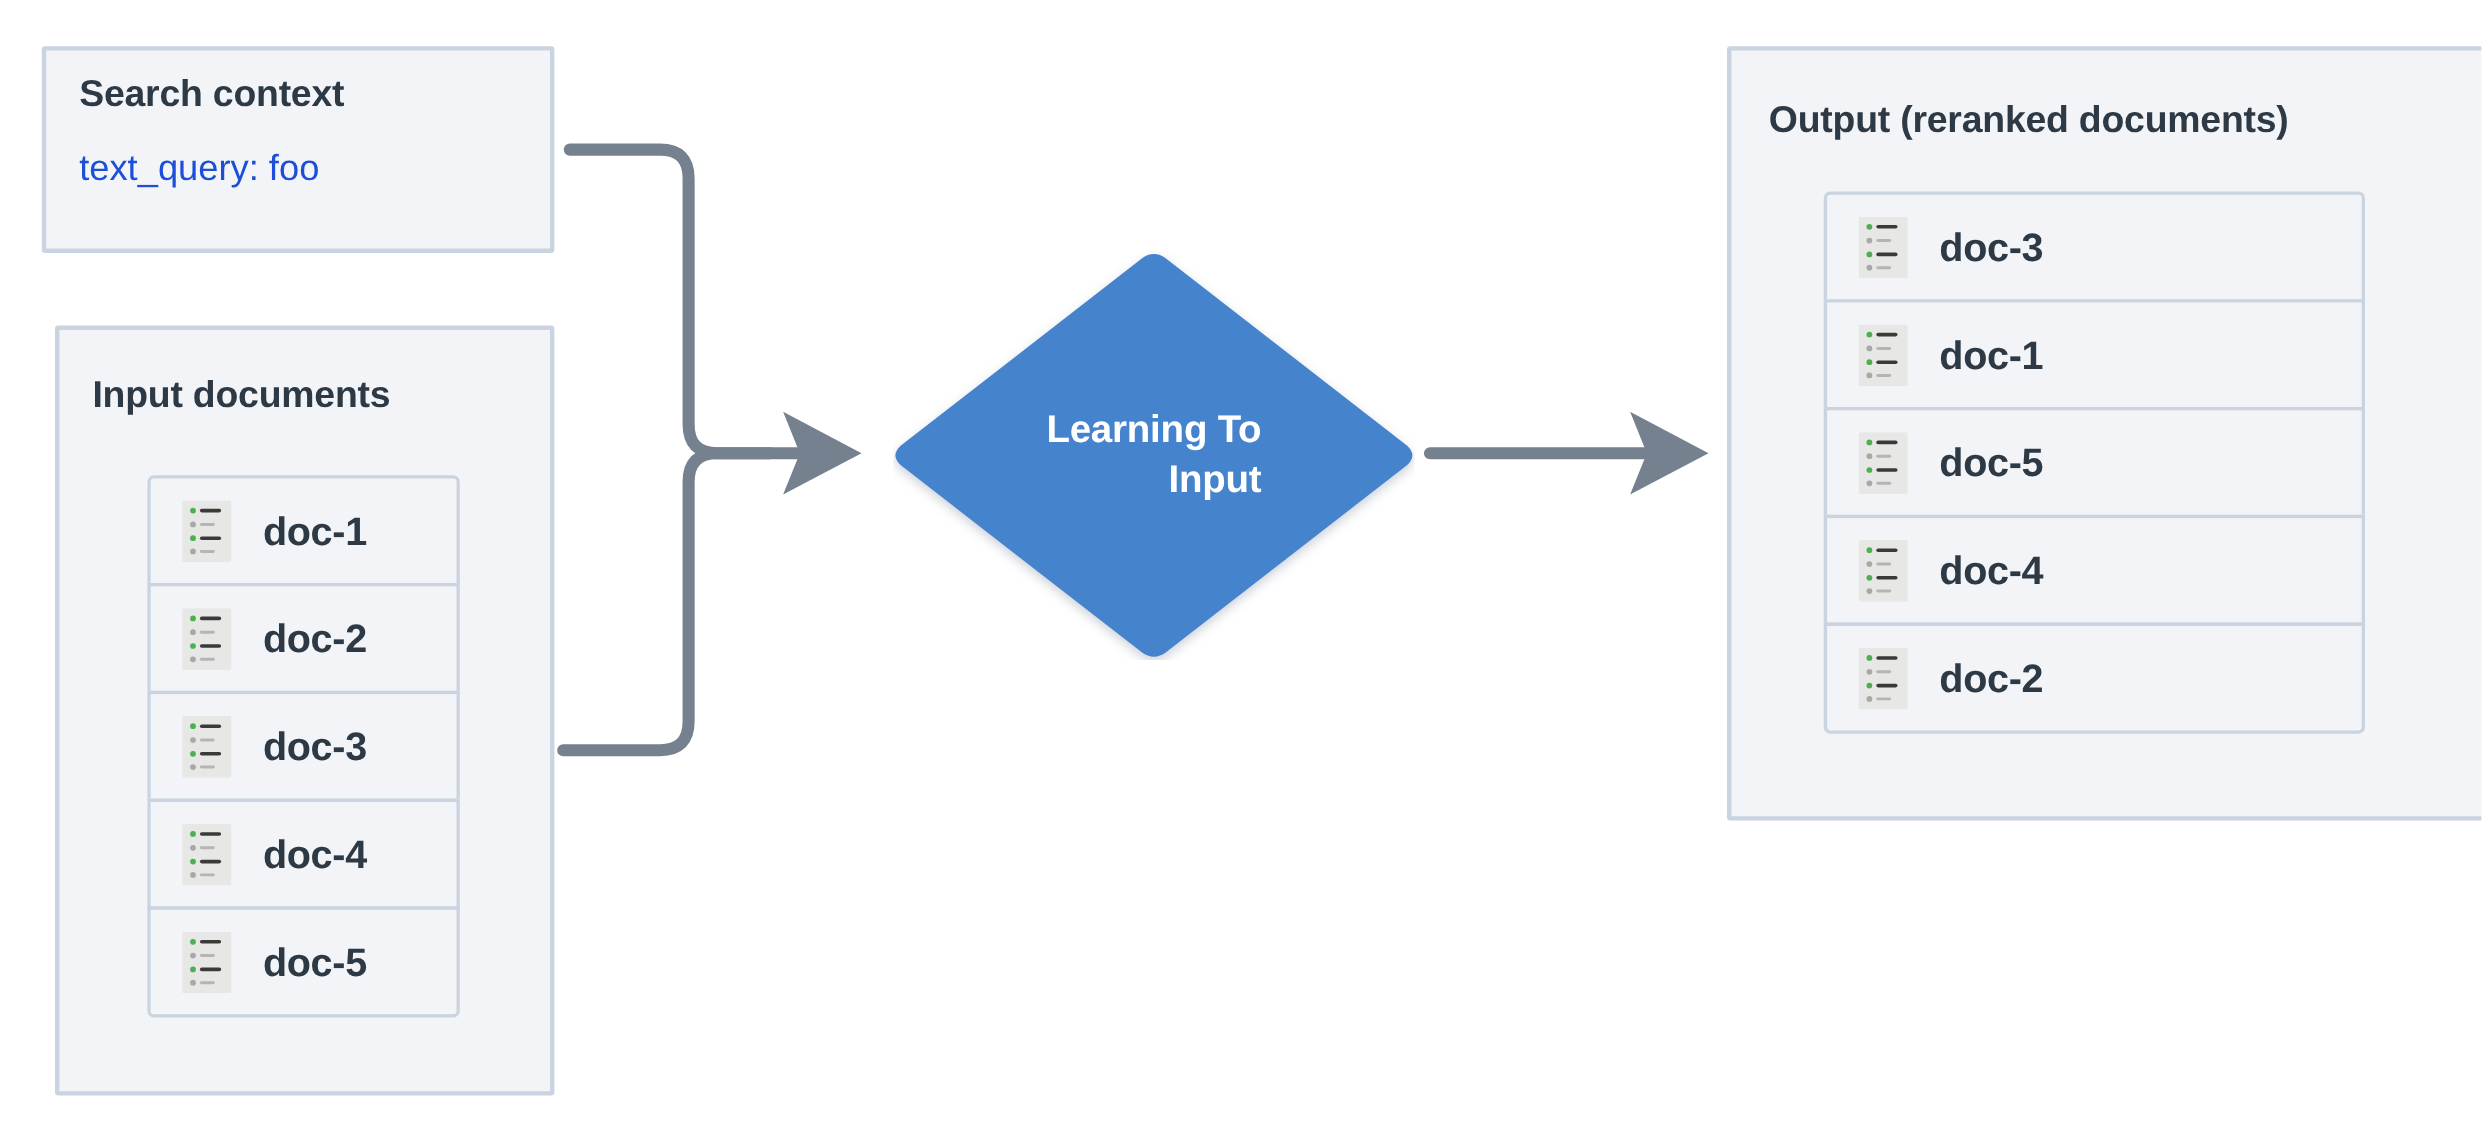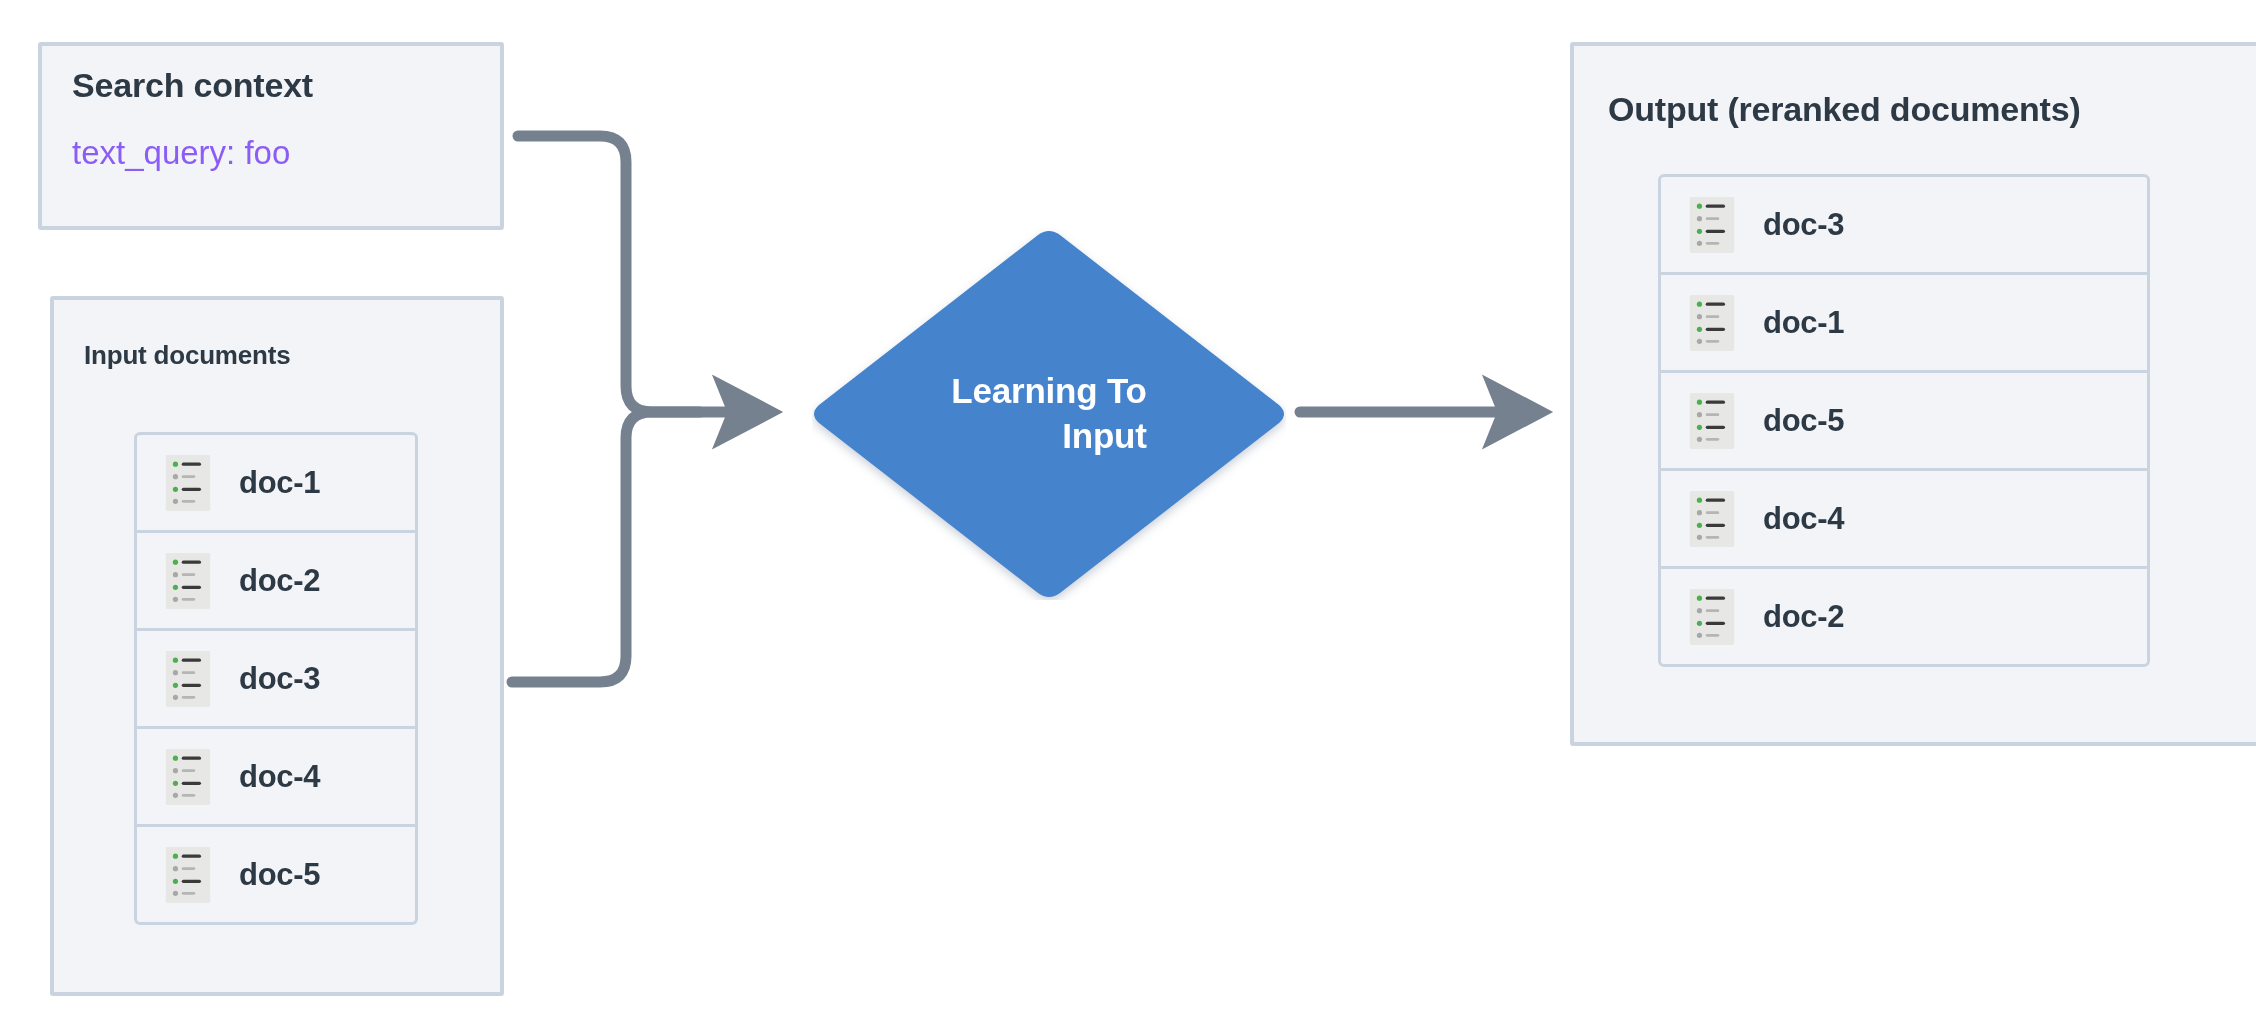--- a/index.html
+++ b/index.html
@@ -28,21 +28,21 @@
     border-radius: 3px;
     box-sizing: border-box;
   }
   .panel-title {
     font-weight: bold;
     color: #2d3945;
     letter-spacing: -0.2px;
     white-space: nowrap;
   }
   .panel-sub {
-    color: #8b5cf6;
+    color: #1d4ed8;
     white-space: nowrap;
   }
 
   
   #search-context {
     left: 38px;
     top: 42px;
     width: 466px;
     height: 188px;
   }
@@ -63,21 +63,21 @@
   #input-documents {
     left: 50px;
     top: 296px;
     width: 454px;
     height: 700px;
   }
   #input-documents .panel-title {
     position: absolute;
     left: 30px;
     top: 40px;
-    font-size: 26px;
+    font-size: 34px;
     text-align: center;
   }
   #input-doc-list {
     position: absolute;
     left: 80px;
     top: 132px;
     width: 284px;
   }
 
   
@@ -126,21 +126,21 @@
     border-bottom-right-radius: 6px;
   }
   .doc-icon {
     width: 46px;
     height: 56px;
     flex: 0 0 auto;
     display: block;
   }
   .doc-label {
     margin-left: 28px;
-    font-size: 31px;
+    font-size: 36px;
     font-weight: bold;
     color: #2d3945;
     letter-spacing: -0.3px;
     white-space: nowrap;
   }
 
   
   #process-node {
     position: absolute;
     left: 812px;

